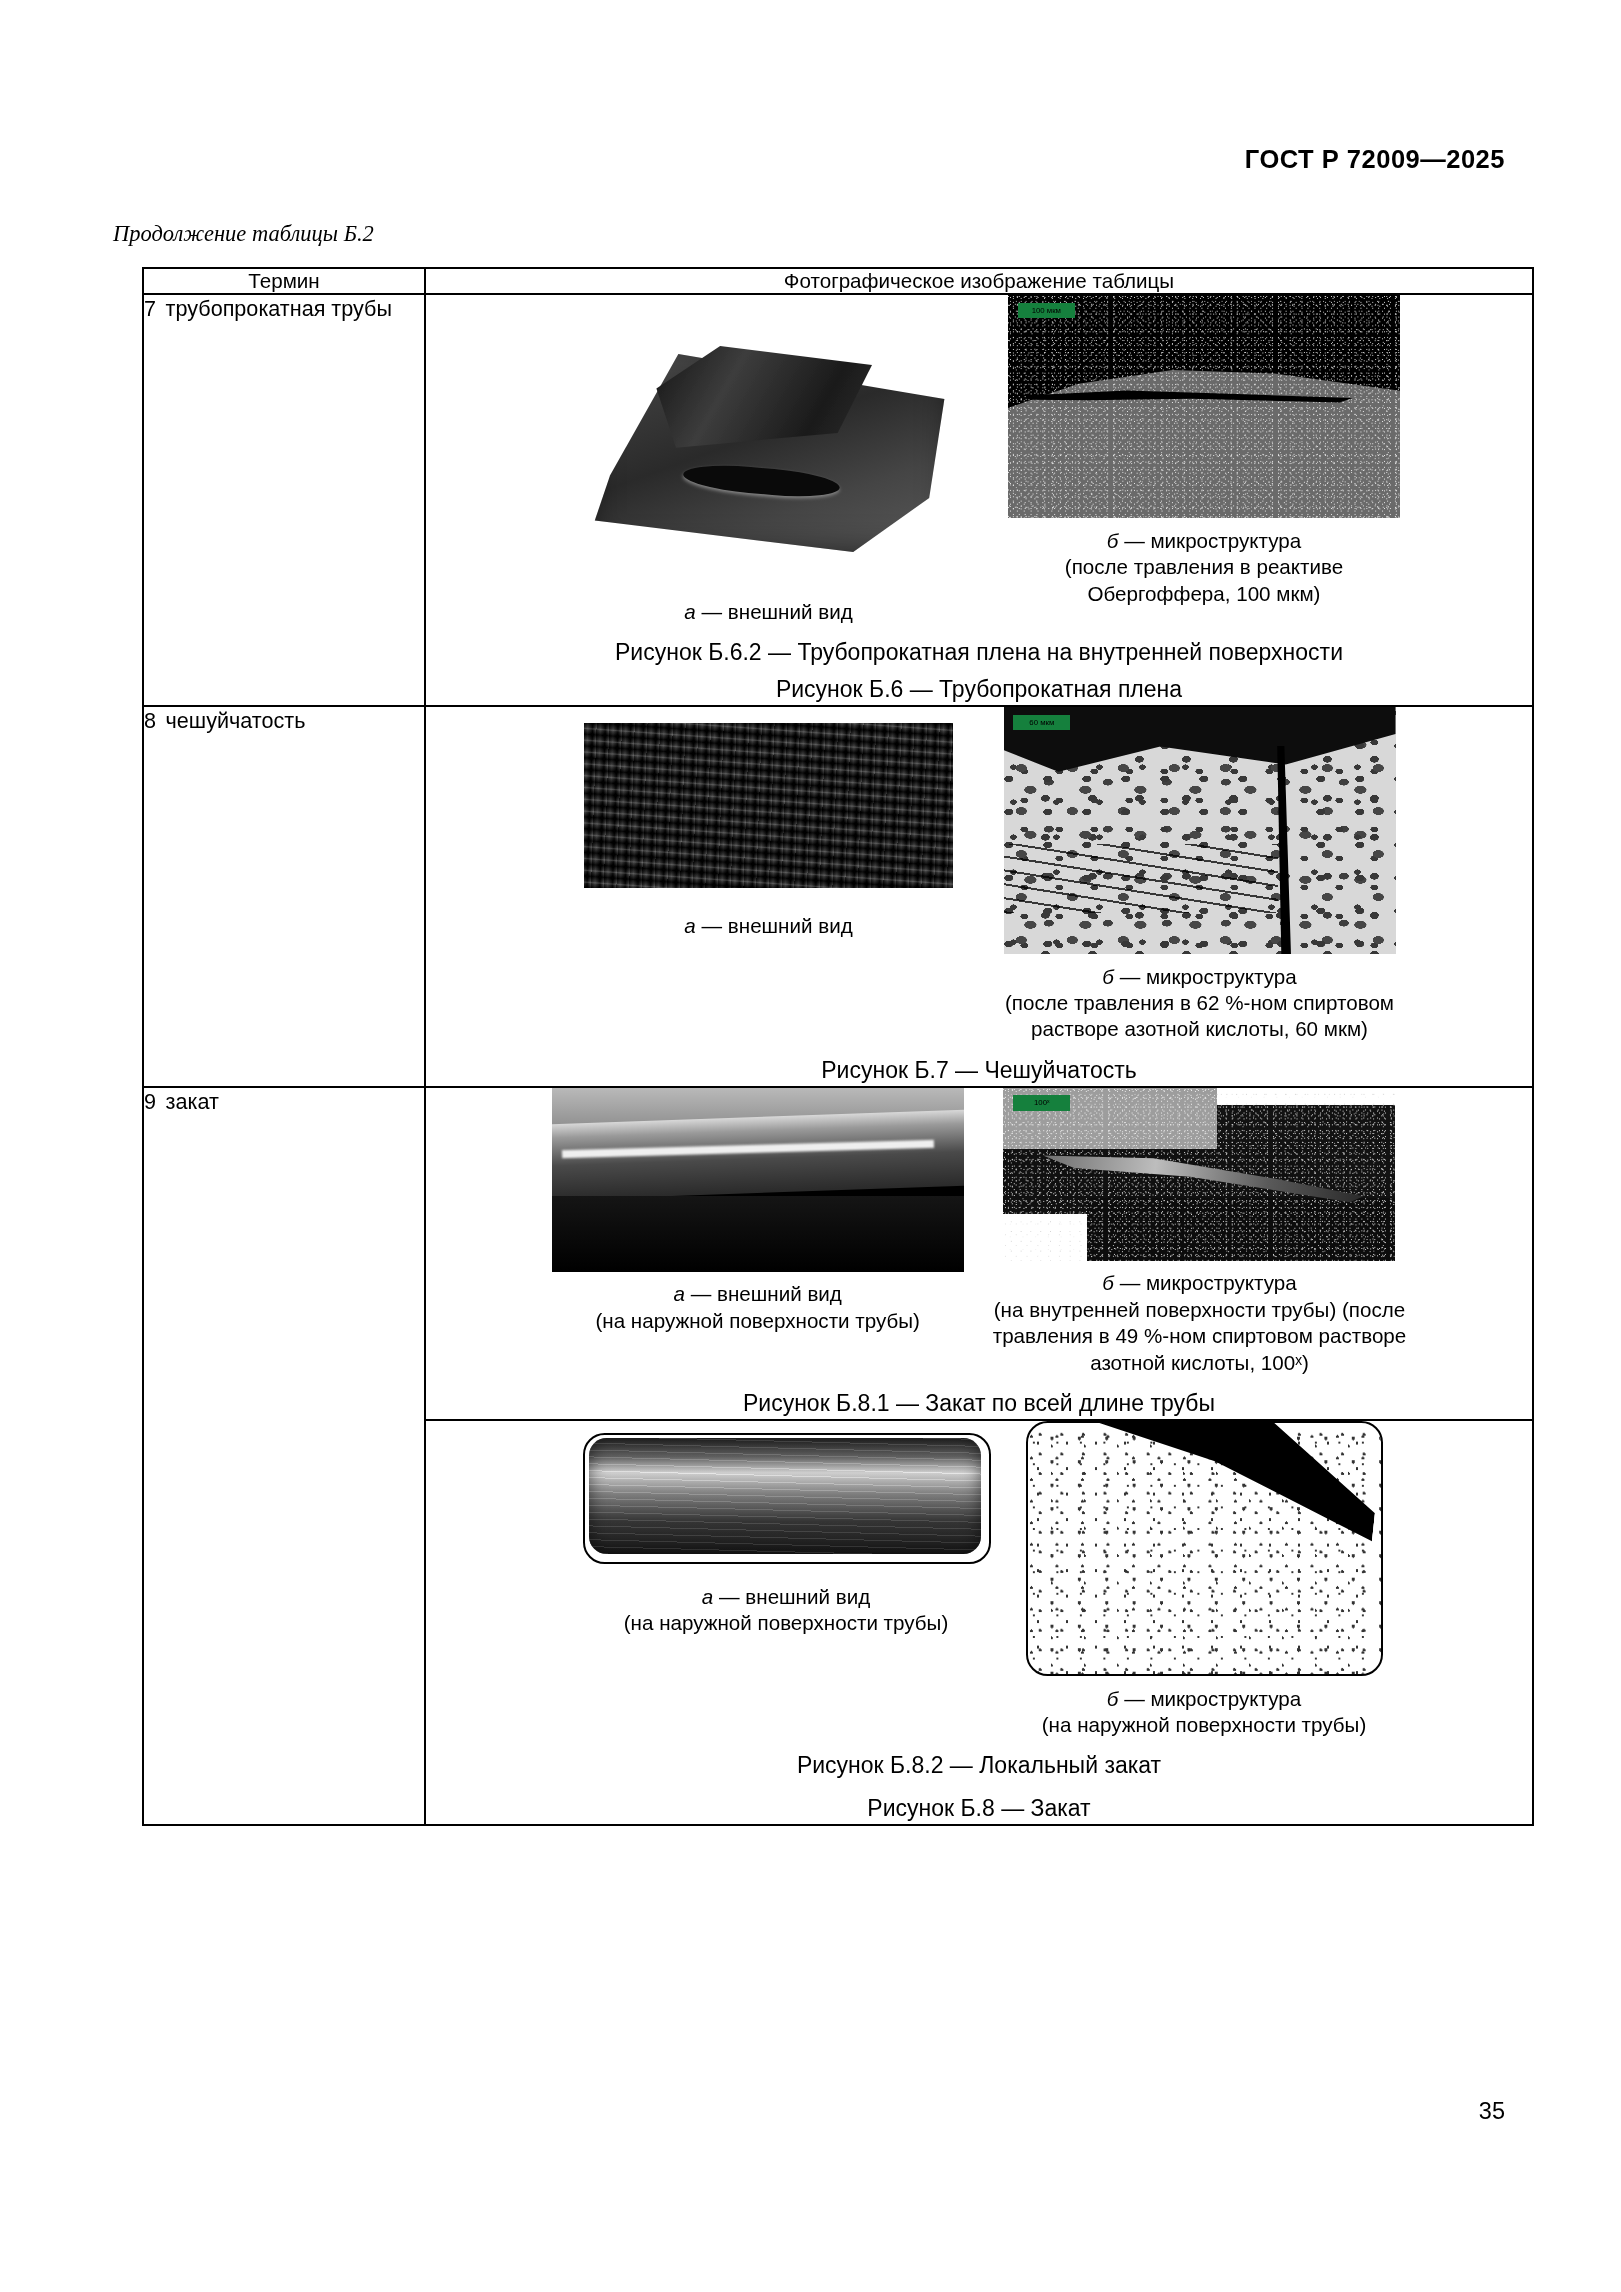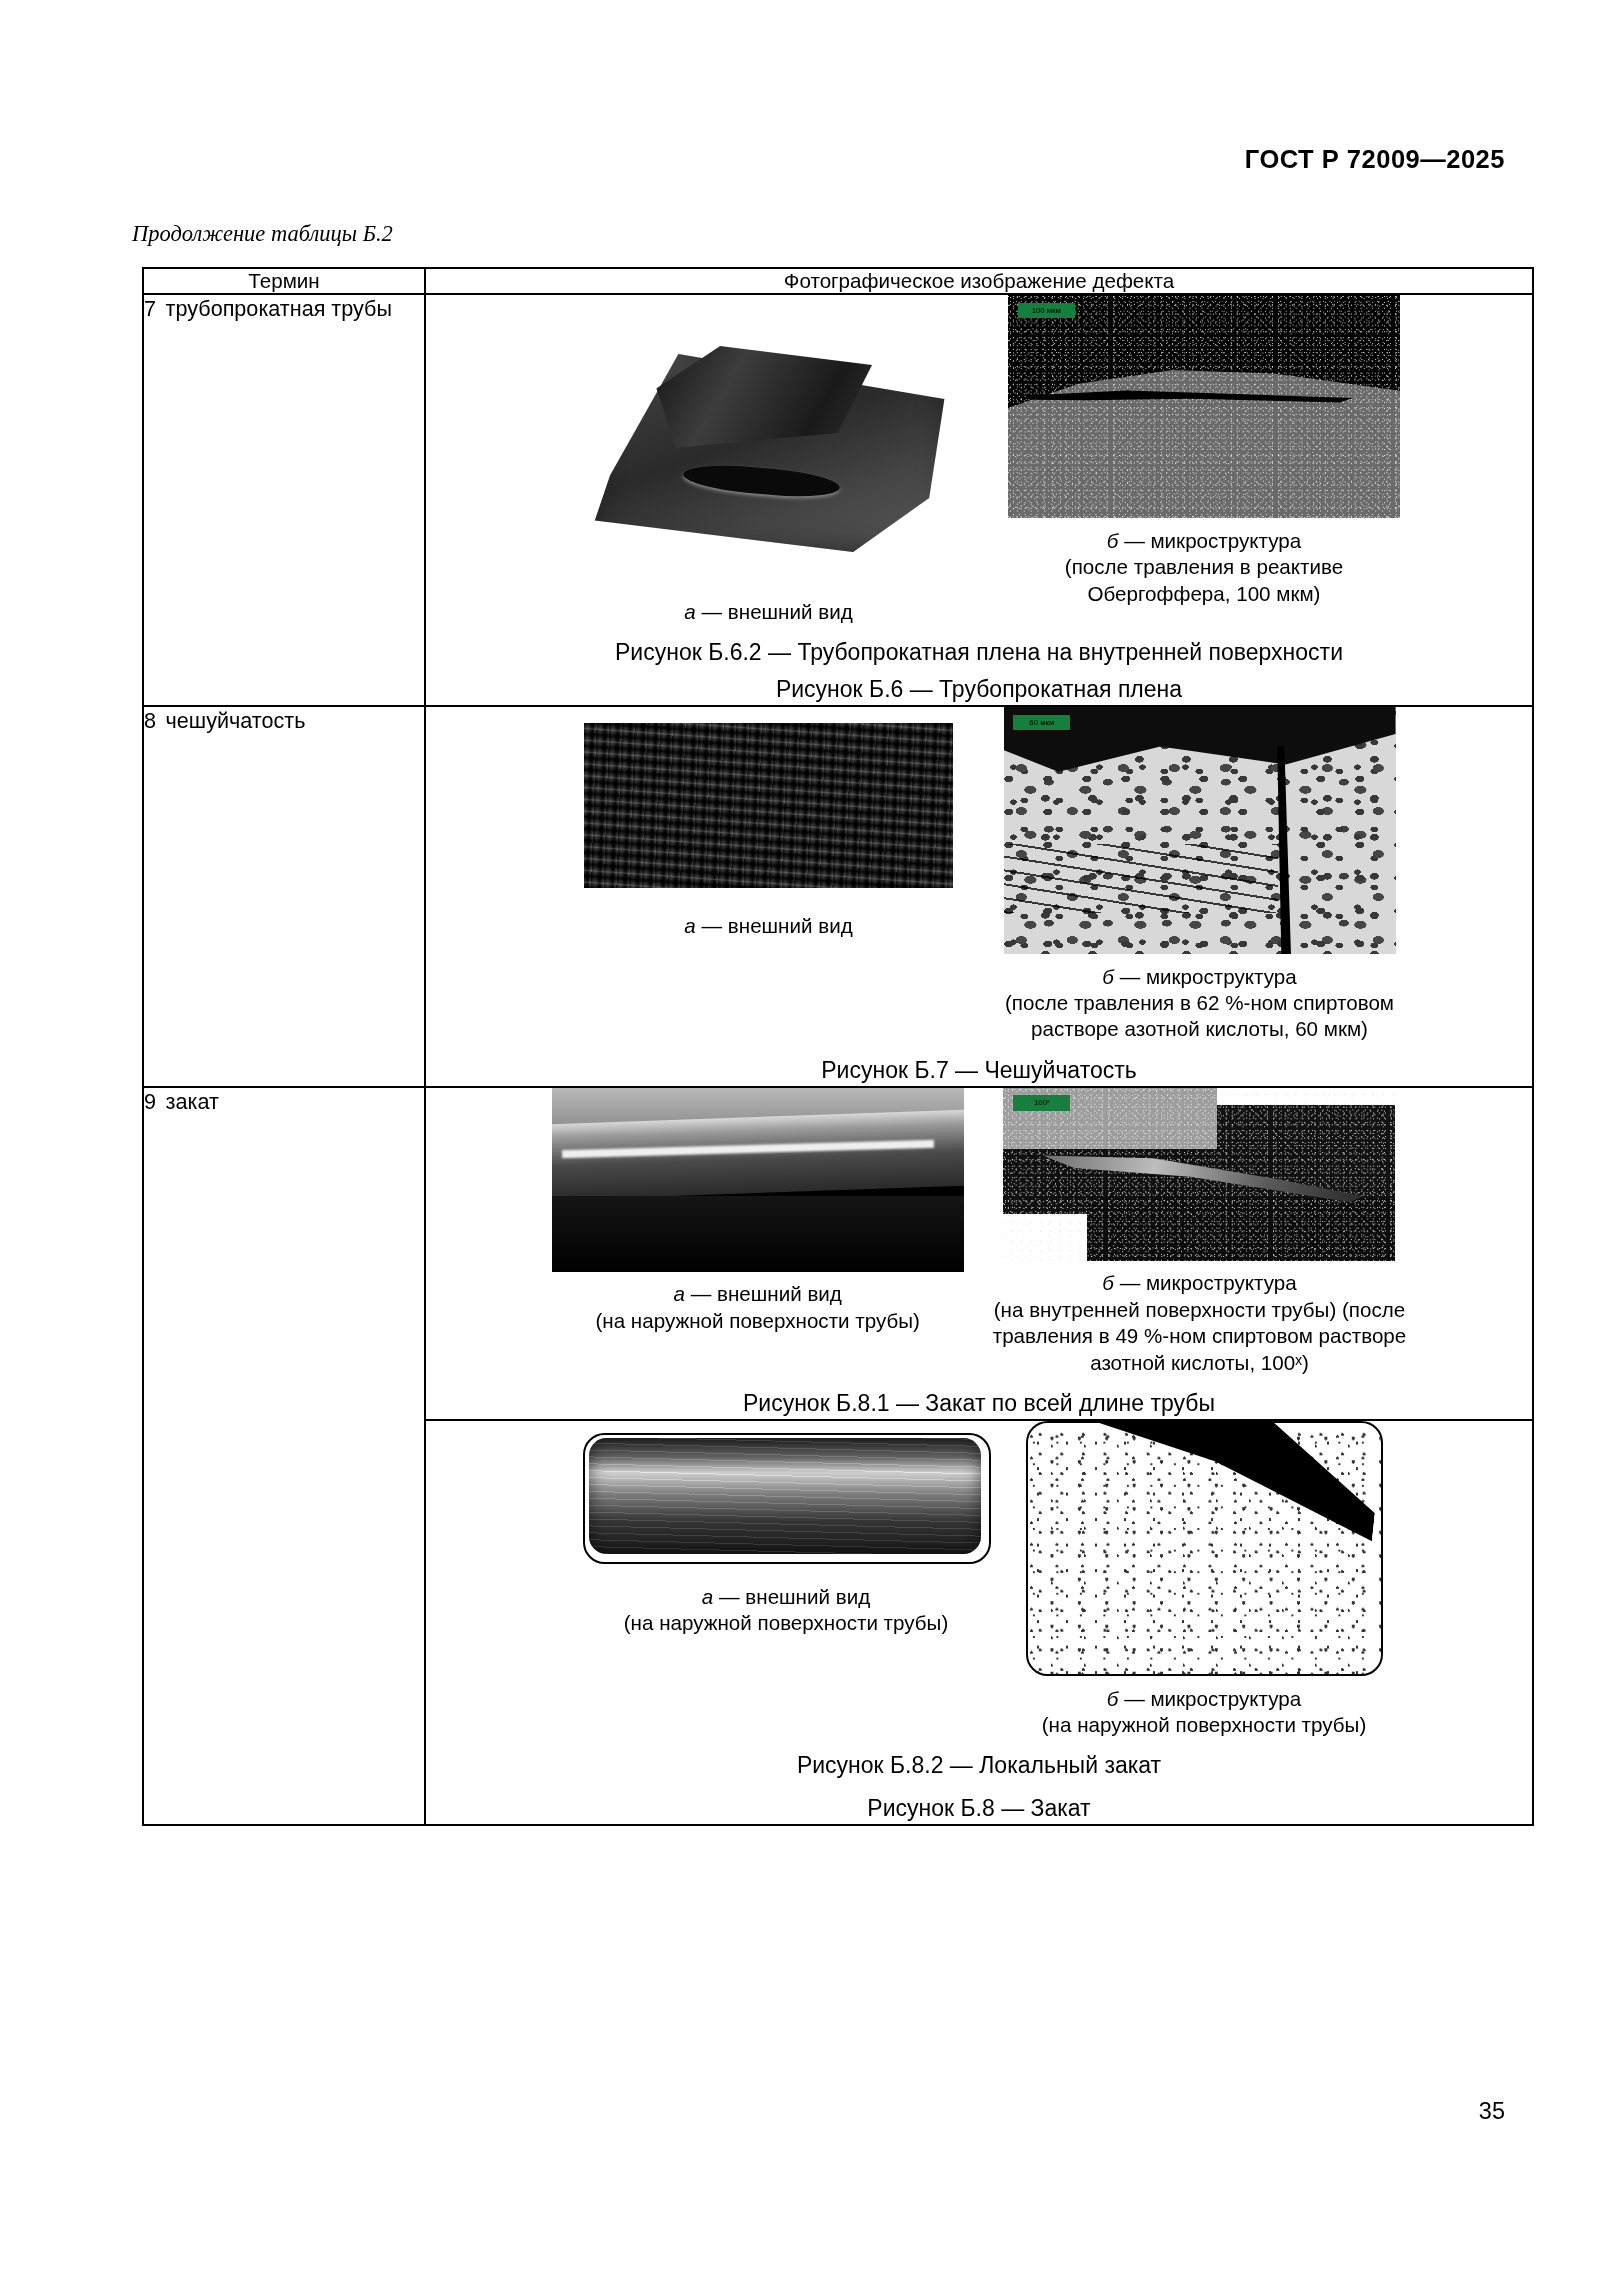--- a/index.html
+++ b/index.html
@@ -26,21 +26,21 @@
     position: absolute;
     top: 145px;
     right: 116px;
     font-size: 25.5px;
     font-weight: bold;
     letter-spacing: 0.5px;
   }
   .table-caption {
     position: absolute;
     top: 221px;
-    left: 132px;
+    left: 113px;
     font-size: 22.5px;
     font-style: italic;
     font-family: "Liberation Serif", serif;
   }
   .doc-table {
     position: absolute;
     top: 267px;
     left: 116px;
     width: 1390px;
     border-collapse: collapse;
@@ -358,21 +358,21 @@
   <div class="table-caption">Продолжение таблицы Б.2</div>
 
   <table class="doc-table">
     <colgroup>
       <col class="col-term">
       <col class="col-photo">
     </colgroup>
     <thead>
       <tr>
         <th class="th-cell">Термин</th>
-        <th class="th-cell">Фотографическое изображение дефекта</th>
+        <th class="th-cell">Фотографическое изображение таблицы</th>
       </tr>
     </thead>
     <tbody>
 
       <tr>
         <td class="term-cell">
           <span class="term-num">7</span><span>трубопрокатная трубы</span>
         </td>
         <td class="photo-cell">
           <div class="row-inner">

